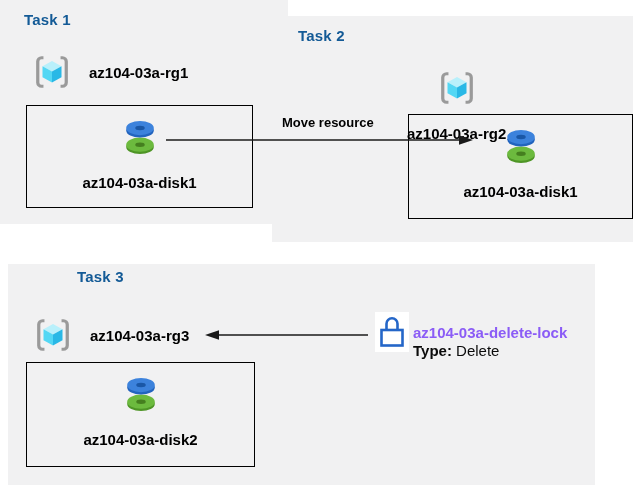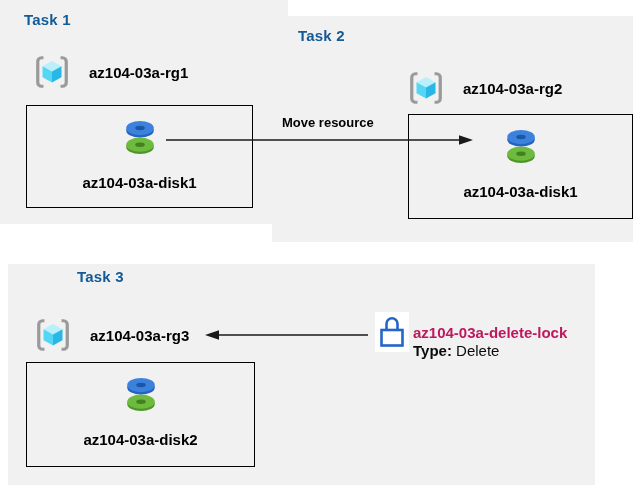--- a/index.html
+++ b/index.html
@@ -12,21 +12,21 @@
   #task2-panel { left:272px; top:16px;   width:361px; height:226px; }
   #task3-panel { left:8px; top:264px; width:587px; height:221px; }
 
   .task-title { position:absolute; font-size:15px; font-weight:bold; color:var(--title-blue,#135a96); letter-spacing:.2px; }
   #task1-title { left:24px; top:11px; }
   #task2-title { left:26px; top:11px; }
   #task3-title { left:29px; top:4px;margin-left:40px; }
 
   .rg-row { position:absolute; display:flex; align-items:center; gap:18px; }
   #task1-rg { left:33px;  top:53px; }
-  #task2-rg { left:135px; top:53px; }
+  #task2-rg { left:135px; top:53px;flex-direction:column; }
   #task3-rg { left:26px;  top:52px; }
   .rg-label { font-size:15px; font-weight:bold; color:#000; white-space:nowrap; }
 
   .resource-box {
     position:absolute; border:1.5px solid #000; box-sizing:border-box;
     display:flex; flex-direction:column; align-items:center;gap:15px;
   }
   #task1-box { left:26px;  top:105px; width:227px; height:103px; }
   #task2-box { left:136px; top:98px;  width:225px; height:105px; }
   #task3-box { left:18px;  top:98px;  width:229px; height:105px; }
@@ -42,21 +42,21 @@
   #move-resource-label {
     position:absolute; left:282px; top:115px;
     font-size:13px; font-weight:bold; color:#000; white-space:nowrap;
   }
 
   .lock-box {
     position:absolute; left:367px; top:48px; width:34px; height:40px;
     background:#ffffff; display:flex; align-items:center; justify-content:center;
   }
   .lock-text { position:absolute; left:405px; top:60px; font-size:15px; line-height:18px; white-space:nowrap; }
-  .lock-name { font-weight:bold; color:#be185d; }
+  .lock-name { font-weight:bold; color:#8b5cf6; }
   .lock-type b { font-weight:bold; }
 
   .rg-icon svg, .disk-icon svg, .lock-box svg { display:block; }
   .hidden-defs { position:absolute; width:0; height:0; overflow:hidden; }
 </style>
 </head>
 <body>
 
 <svg class="hidden-defs" aria-hidden="true">
   <defs>

